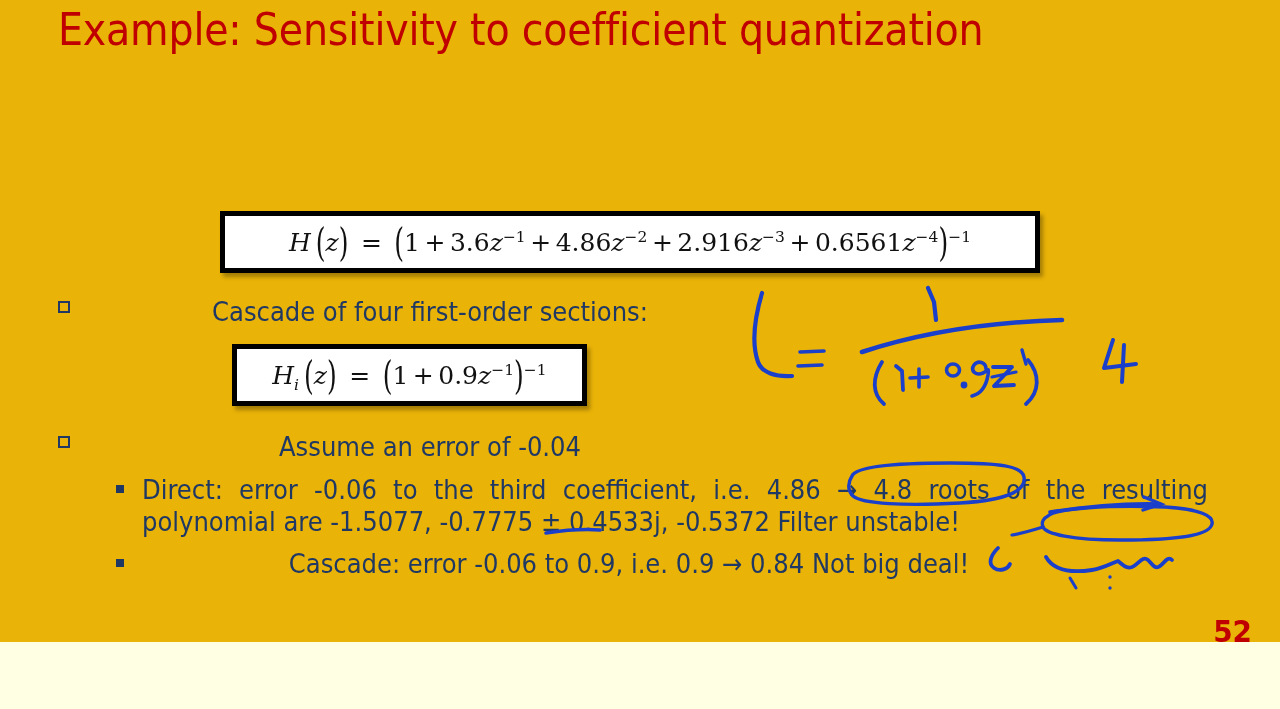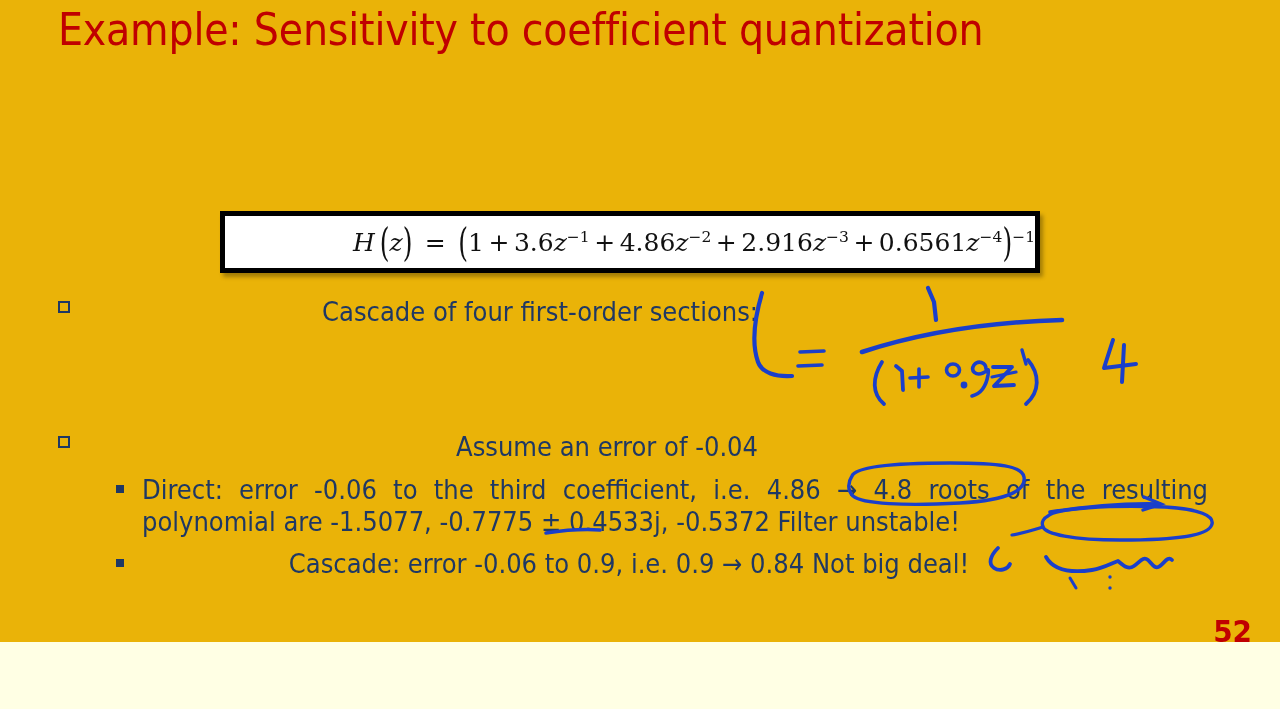--- a/index.html
+++ b/index.html
@@ -46,21 +46,21 @@
     height: 12px;
     border: 2px solid #1F3864;
     box-sizing: border-box;
   }
   .lvl1 .txt {
     display: block;
     margin-left: 44px;
     text-align: justify;
     text-justify: inter-word;
   }
-  .lvl1 .txt.nojust { text-align: right; }
+  .lvl1 .txt.nojust { text-align: center; }
 
   .lvl2 {
     position: absolute;
     color: #1F3864;
     font-family: "DejaVu Sans Condensed", "DejaVu Sans", sans-serif;
     font-size: 27px;
     line-height: 32px;
   }
   .lvl2 .dash {
     position: absolute;
@@ -80,21 +80,21 @@
 
   
   .eqbox {
     position: absolute;
     background: #FFFFFF;
     border: 5px solid #000000;
     box-sizing: border-box;
     box-shadow: 3px 4px 4px rgba(0,0,0,0.30);
     display: flex;
     align-items: center;
-    justify-content: flex-end;
+    justify-content: center;
     color: #111111;
     font-family: "DejaVu Serif", serif;
     overflow: hidden;
   }
   .eq {
     font-family: "DejaVu Serif", serif;
     white-space: nowrap;
     line-height: 1;
   }
   .eq i { font-style: italic; }
@@ -150,20 +150,27 @@
       <span class="op">=</span>
       <span class="par">(</span>1<span class="op">+</span>3.6<i>z</i><span class="sup">−1</span><span class="op">+</span>4.86<i>z</i><span class="sup">−2</span><span class="op">+</span>2.916<i>z</i><span class="sup">−3</span><span class="op">+</span>0.6561<i>z</i><span class="sup">−4</span><span class="par">)</span><span class="sup">−1</span>
     </span>
   </div>
 
   <div class="lvl1" style="left:58px; top:293px; width:700px;">
     <span class="sq"></span>
     <span class="txt nojust">Cascade of four first-order sections:</span>
   </div>
 
+  <div class="eqbox" style="left:232px; top:344px; width:355px; height:62px;">
+    <span class="eq" style="font-size:25px;">
+      <i>H</i><span class="sub"><i>i</i></span> <span class="par">(</span><i>z</i><span class="par">)</span>
+      <span class="op">=</span>
+      <span class="par">(</span>1<span class="op">+</span>0.9<i>z</i><span class="sup">−1</span><span class="par">)</span><span class="sup">−1</span>
+    </span>
+  </div>
 
   <div class="lvl1" style="left:58px; top:428px; width:700px;">
     <span class="sq"></span>
     <span class="txt nojust">Assume an error of -0.04</span>
   </div>
 
   <div class="lvl2" style="left:116px; top:474px; width:1092px;">
     <span class="dash"></span>
     <span class="txt">Direct: error -0.06 to the third coefficient, i.e. 4.86 → 4.8 roots of the resulting polynomial are -1.5077, -0.7775 ± 0.4533j, -0.5372 Filter unstable!</span>
   </div>

